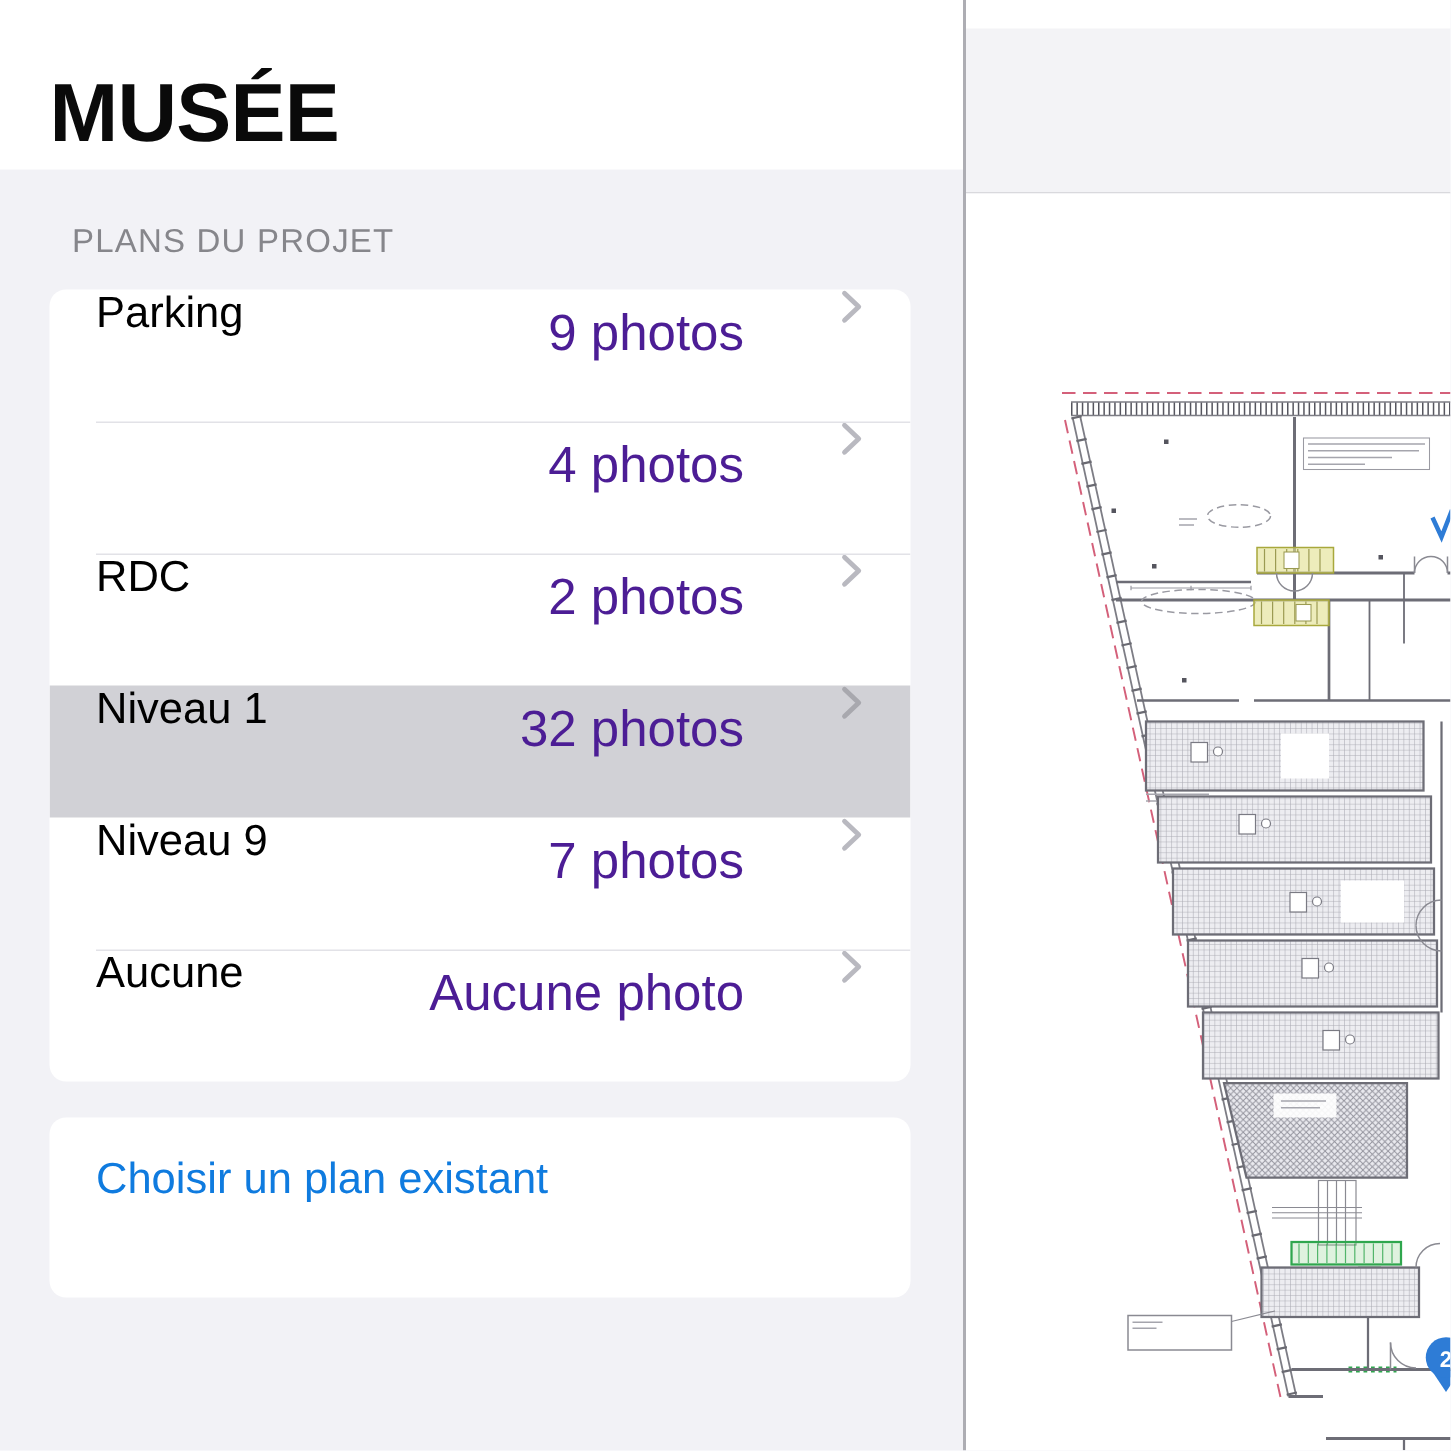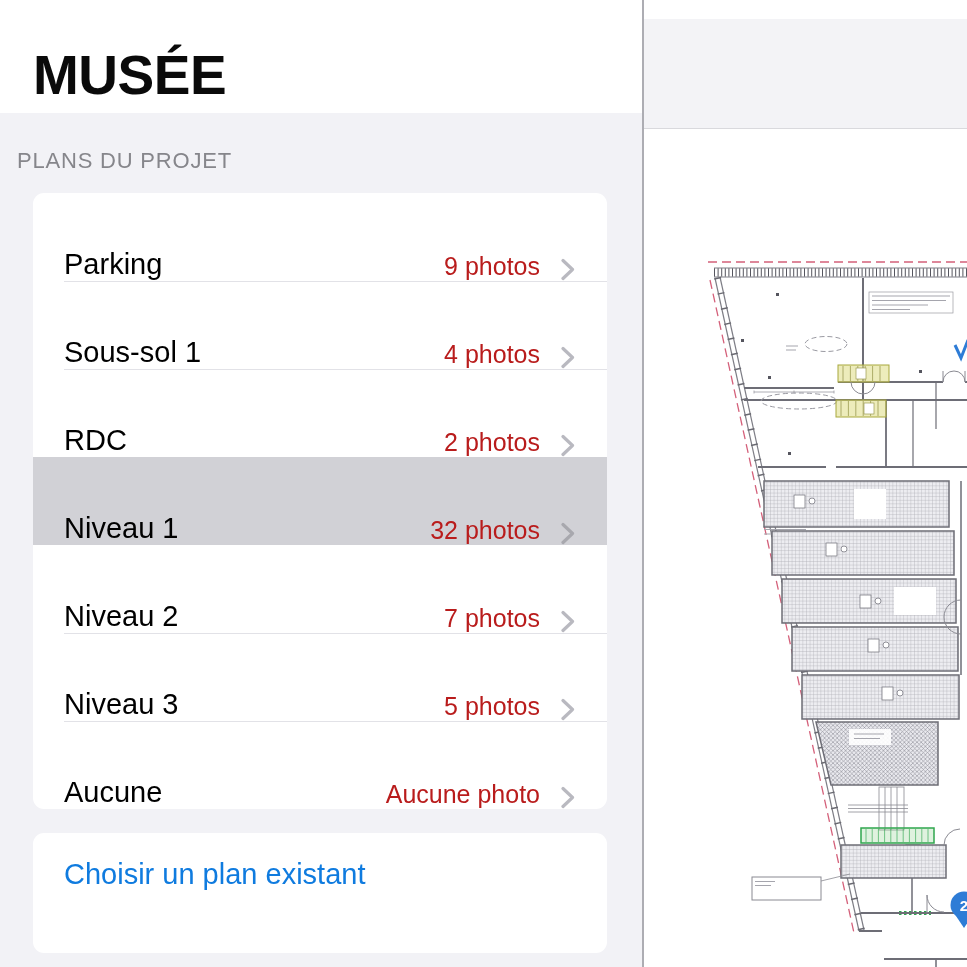--- a/index.html
+++ b/index.html
@@ -9,39 +9,39 @@
     background:#fff;
   }
   .app{display:flex;width:967px;height:772px;}
 
   
   .sidebar{width:642px;height:967px;overflow:hidden;background:#f2f2f6;flex:none;}
   .sidebar-header{height:113px;background:#ffffff;display:flex;align-items:flex-end;padding-left:33px;box-sizing:border-box;}
   .app-title{font-size:55px;font-weight:700;color:#0a0a0a;letter-spacing:-0.5px;margin:0 0 10px 0;line-height:1;}
   .sidebar-body{padding-top:36px;}
   .section-label{
-    margin-left:17px;font-size:22px;letter-spacing:0.8px;color:#86868b;
+    margin-left:48px;font-size:22px;letter-spacing:0.8px;color:#86868b;
     text-transform:uppercase;line-height:24px;
   }
   .section-label.second{margin-top:61px;}
   .card{
     margin:20px 35px 0 33px;background:#ffffff;border-radius:11px;overflow:hidden;
   }
   .card.action{margin-top:24px;height:120px;}
   .row{
-    position:relative;height:88px;display:flex;align-items:flex-end;
-    padding-left:31px;box-sizing:border-box;cursor:default;
+    position:relative;height:88px;display:flex;align-items:flex-start;
+    padding-left:31px;box-sizing:border-box;cursor:default;gap:44px;
   }
   .row + .row::before{
     content:"";position:absolute;left:31px;right:0;top:0;height:1px;background:#e2e2e7;
   }
   .row.selected{background:#d1d1d6;}
   .row.selected::before, .row.selected + .row::before{display:none;}
   .row-label{font-size:29px;color:#000;}
-  .row-detail{margin-left:auto;font-size:25px;color:#b91c1c;}
+  .row-detail{margin-left:auto;font-size:34px;color:#4c1d95;margin-top:10px;}
   .chevron{width:14px;height:23px;margin:0 32px 0 21px;flex:none;}
   .chevron polyline{fill:none;stroke:#b9b9c0;stroke-width:3.2;stroke-linecap:round;stroke-linejoin:round;}
   .row.selected .chevron polyline{stroke:#a8a8ae;}
   .link-row{padding:24px 0 0 31px;}
   .link-text{font-size:29px;color:#0f7bdf;line-height:34px;}
 
   
   .pane-divider{width:2px;background:#adadb3;flex:none;height:967px;}
 
   
@@ -75,21 +75,20 @@
 
         <div class="row">
           <span class="row-label">Parking</span>
           <span class="row-detail">9 photos</span>
           <svg class="chevron" viewBox="0 0 14 23">
               <polyline points="2,2.5 11.5,11.5 2,20.5"></polyline>
             </svg>
         </div>
 
         <div class="row">
-          <span class="row-label">Sous-sol 1</span>
           <span class="row-detail">4 photos</span>
           <svg class="chevron" viewBox="0 0 14 23">
               <polyline points="2,2.5 11.5,11.5 2,20.5"></polyline>
             </svg>
         </div>
 
         <div class="row">
           <span class="row-label">RDC</span>
           <span class="row-detail">2 photos</span>
           <svg class="chevron" viewBox="0 0 14 23">
@@ -99,34 +98,27 @@
 
         <div class="row selected">
           <span class="row-label">Niveau 1</span>
           <span class="row-detail">32 photos</span>
           <svg class="chevron" viewBox="0 0 14 23">
               <polyline points="2,2.5 11.5,11.5 2,20.5"></polyline>
             </svg>
         </div>
 
         <div class="row">
-          <span class="row-label">Niveau 2</span>
+          <span class="row-label">Niveau 9</span>
           <span class="row-detail">7 photos</span>
           <svg class="chevron" viewBox="0 0 14 23">
               <polyline points="2,2.5 11.5,11.5 2,20.5"></polyline>
             </svg>
         </div>
 
-        <div class="row">
-          <span class="row-label">Niveau 3</span>
-          <span class="row-detail">5 photos</span>
-          <svg class="chevron" viewBox="0 0 14 23">
-              <polyline points="2,2.5 11.5,11.5 2,20.5"></polyline>
-            </svg>
-        </div>
 
         <div class="row">
           <span class="row-label">Aucune</span>
           <span class="row-detail">Aucune photo</span>
           <svg class="chevron" viewBox="0 0 14 23">
               <polyline points="2,2.5 11.5,11.5 2,20.5"></polyline>
             </svg>
         </div>
 
       </div>

